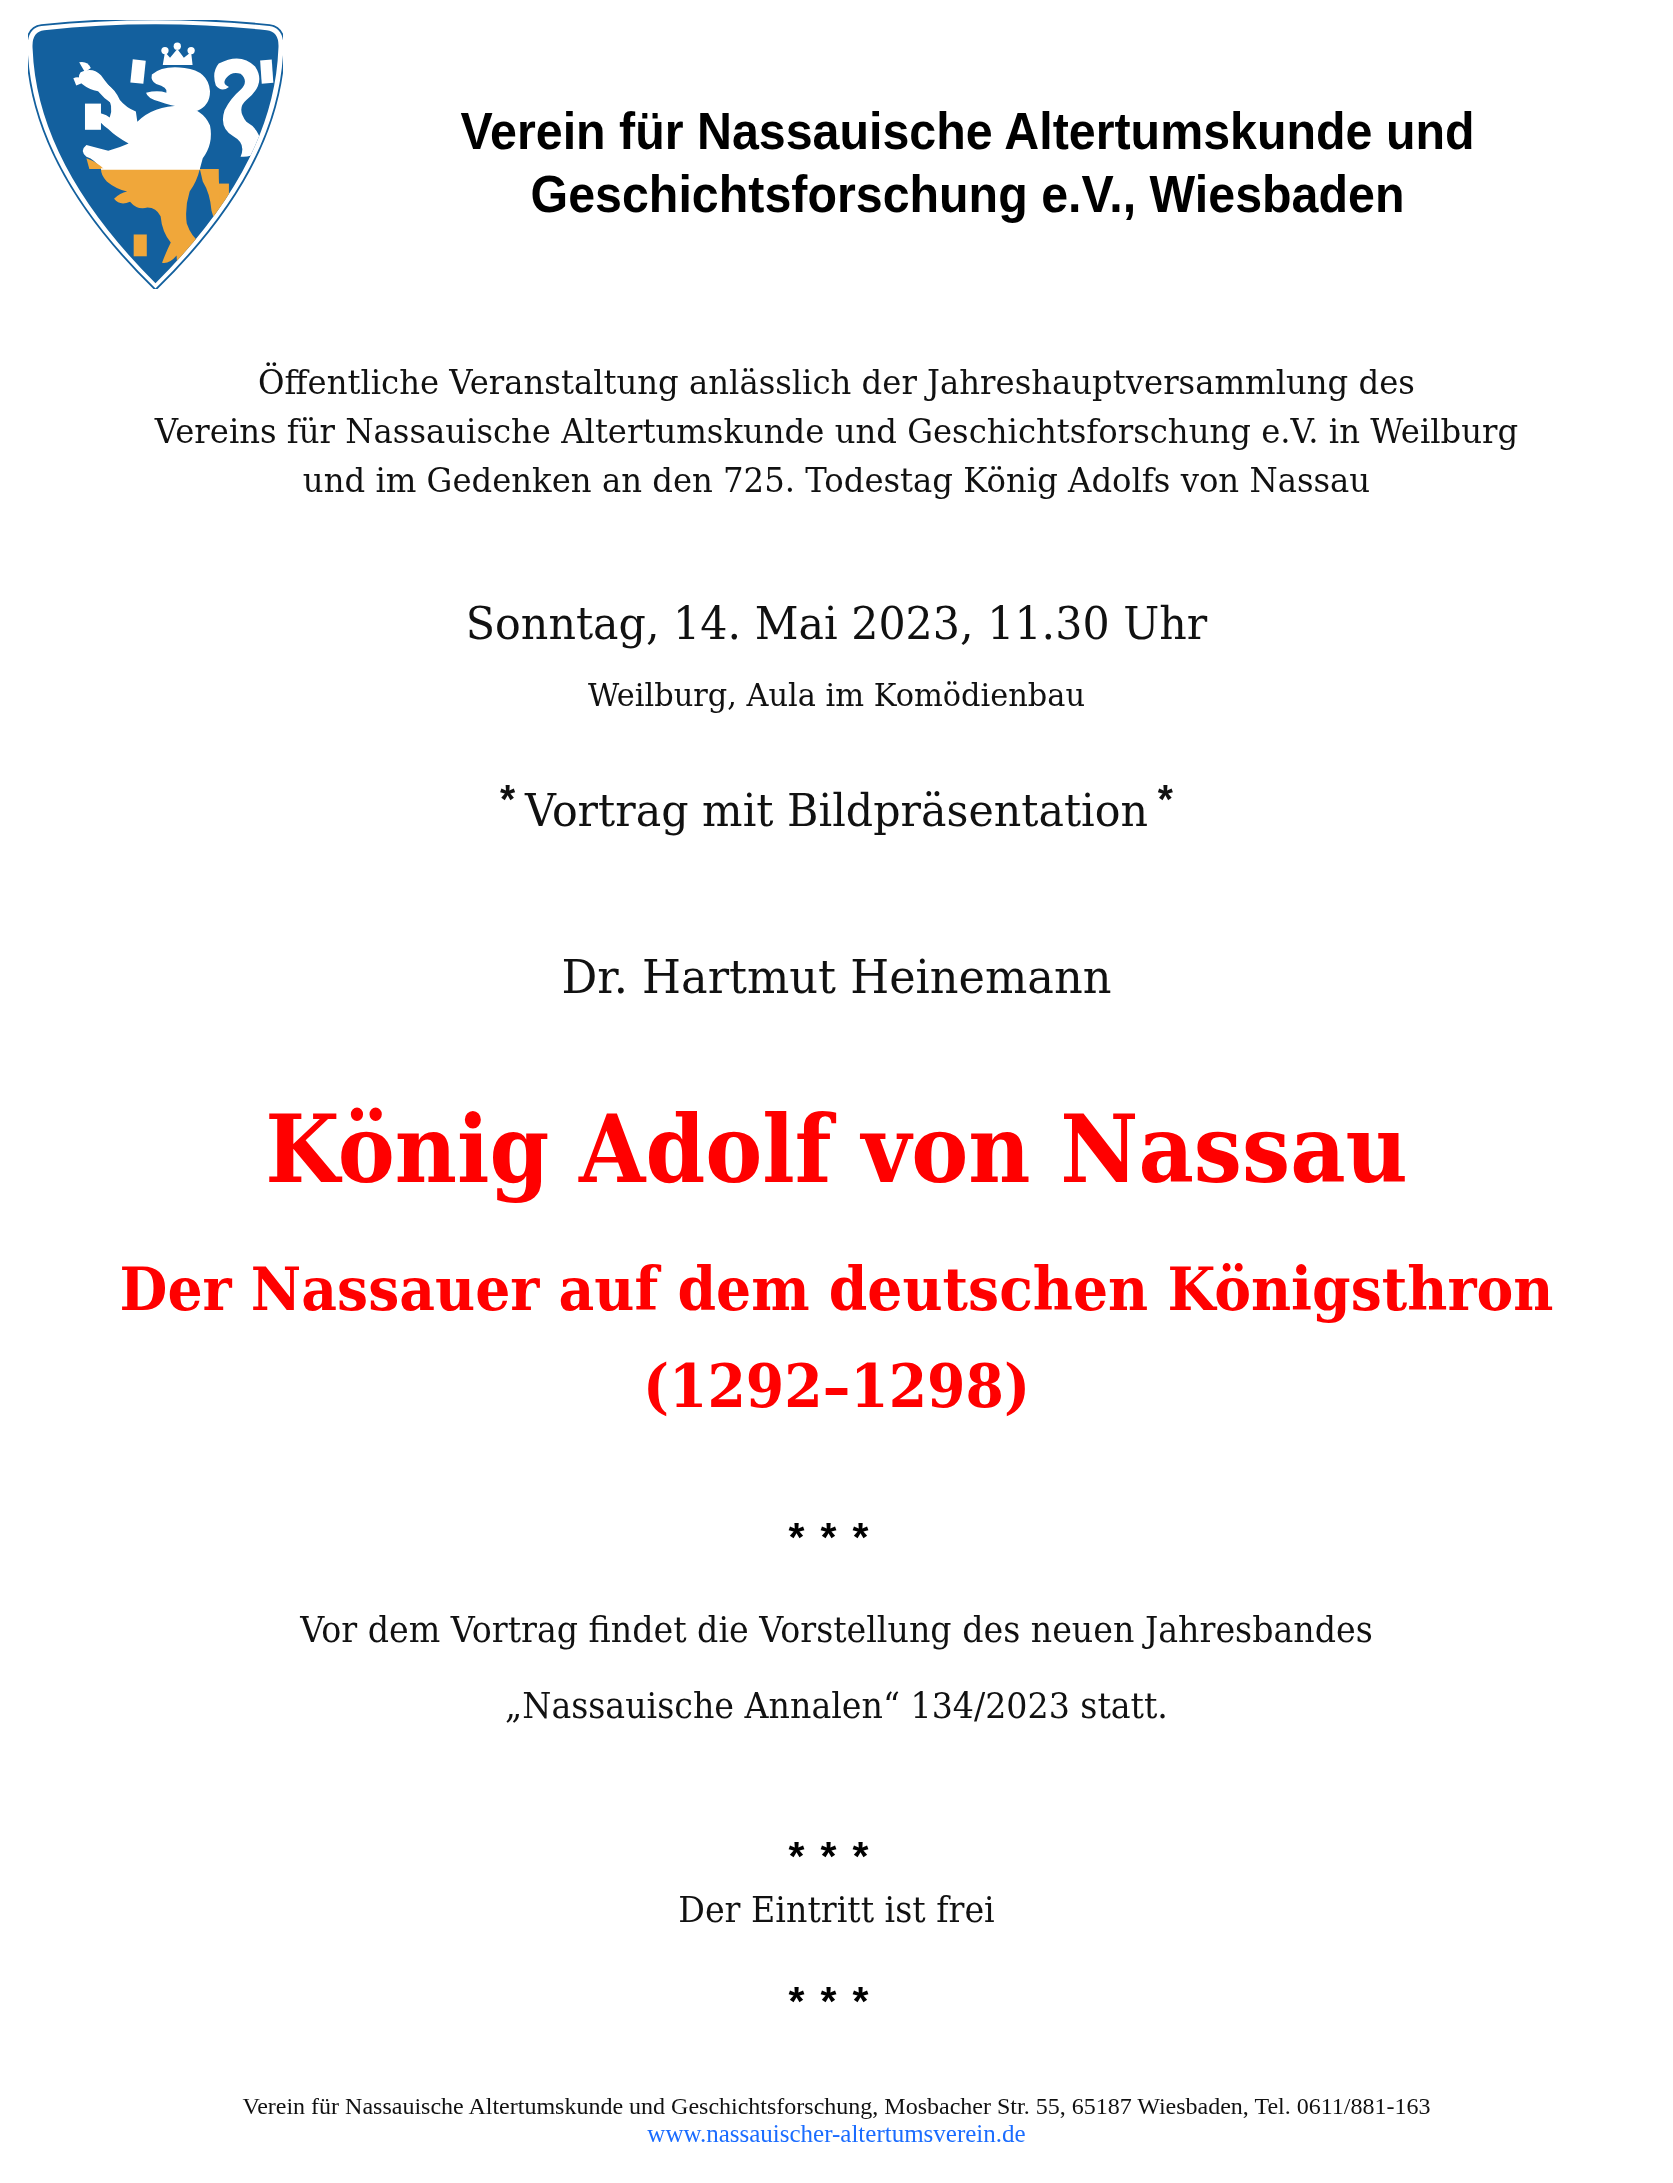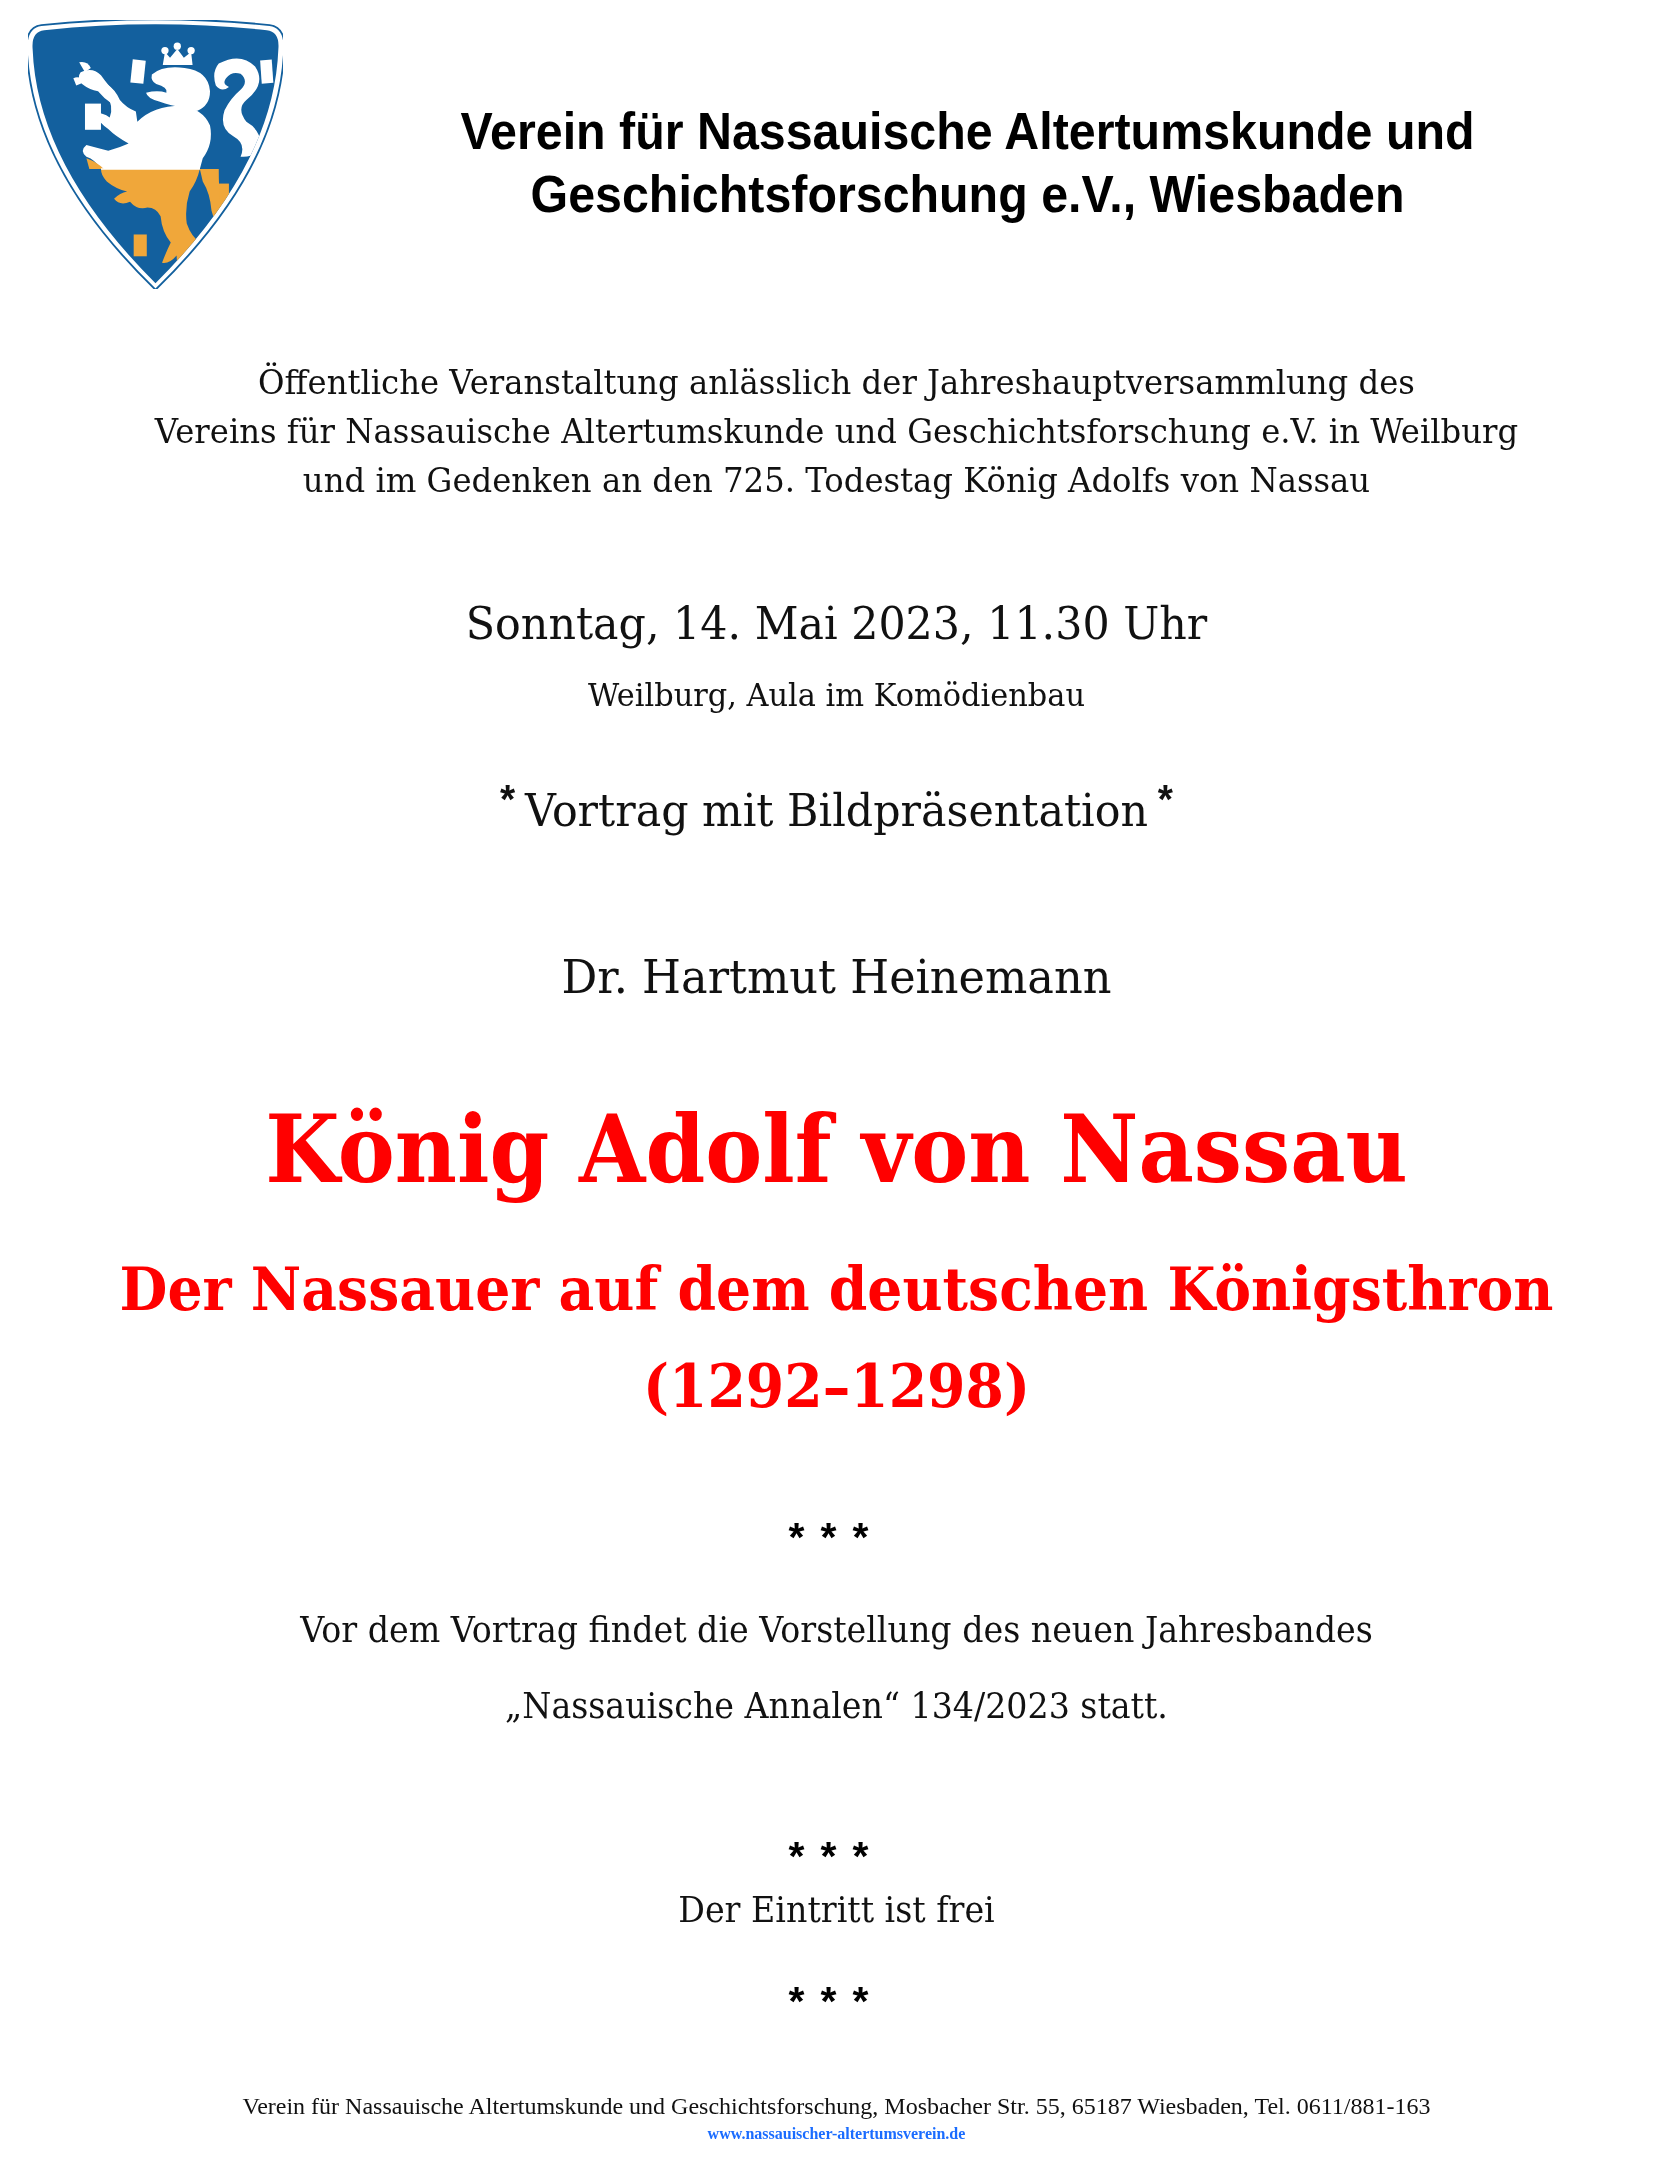--- a/index.html
+++ b/index.html
@@ -32,21 +32,21 @@
     letter-spacing: 16px; line-height: 44px; }
   #stars-1 { top: 1515px; }
   #stars-2 { top: 1834px; }
   #stars-3 { top: 1979px; }
 
   #note-1 { top: 1605px; font-size: 35px; line-height: 51px; transform: scaleX(0.95); }
   #note-2 { top: 1681px; font-size: 35px; line-height: 51px; transform: scaleX(0.95); }
   #entry  { top: 1885px; font-size: 35px; line-height: 51px; transform: scaleX(0.95); }
 
   #footer-address { top: 2092px; font-size: 24px; line-height: 29px; }
-  #footer-url { top: 2119px; font-size: 16px; line-height: 29px; font-weight: bold; color: #1a6cff;
+  #footer-url { top: 2119px; font-size: 25px; line-height: 29px; font-weight: normal; color: #1a6cff;
     font-family: "Liberation Serif", serif; text-decoration: none; }
 </style>
 </head>
 <body>
 
 <svg id="crest" viewBox="0 0 350 370" xmlns="http://www.w3.org/2000/svg">
   <defs>
     <clipPath id="shieldClip">
       <path d="M22 14 Q175 -2 328 14 Q346 16 344 40 Q338 200 175 362 Q12 200 6 40 Q4 16 22 14 Z"></path>
     </clipPath>

